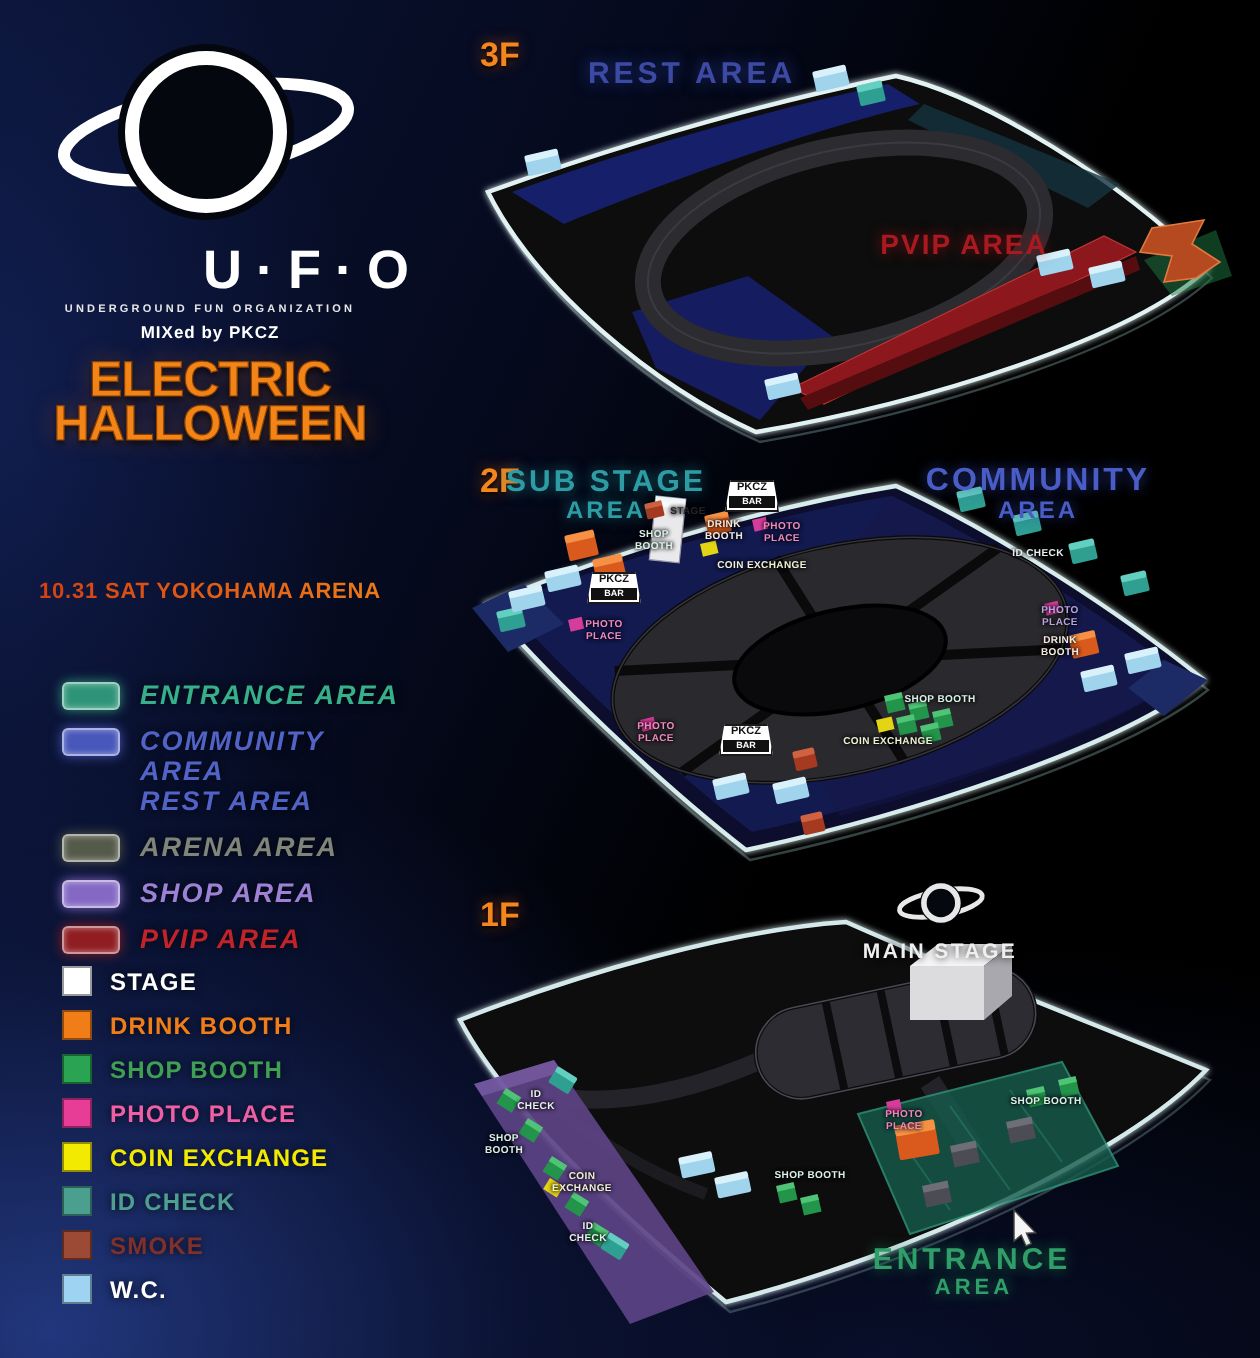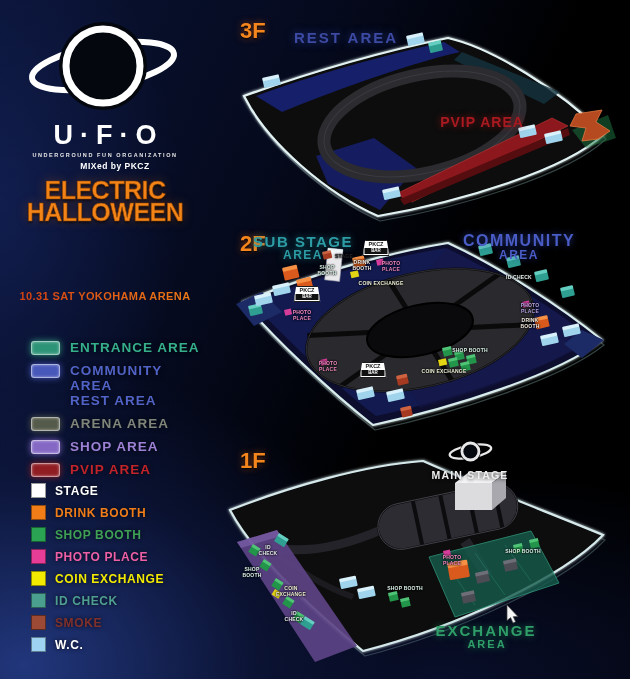--- a/index.html
+++ b/index.html
@@ -9,49 +9,49 @@
     background:
       radial-gradient(ellipse 520px 420px at 4% 98%, rgba(38,62,140,.85) 0%, rgba(18,30,80,.45) 45%, rgba(0,0,0,0) 72%),
       radial-gradient(ellipse 300px 500px at 0% 30%, rgba(25,42,110,.5) 0%, rgba(0,0,0,0) 60%),
       radial-gradient(ellipse 700px 300px at 70% 100%, rgba(14,24,70,.6) 0%, rgba(0,0,0,0) 70%),
       linear-gradient(115deg,#0a1334 0%,#050a1e 35%,#000 62%);
   }
   .abs{position:absolute;}
   
   #sidebar{position:absolute;left:0;top:0;width:210px;height:679px;}
   .ufo-name{left:0;top:120px;width:210px;text-align:center;color:#fff;
-    font-size:27px;font-weight:bold;letter-spacing:7px;text-indent:7px;}
+    font-size:27px;font-weight:bold;letter-spacing:7px;text-indent:7px;padding-left:48px;}
   .ufo-org{left:0;top:152px;width:210px;text-align:center;color:#e6e6e6;
     font-size:5.5px;font-weight:bold;letter-spacing:1.6px;}
   .ufo-mixed{left:0;top:161px;width:210px;text-align:center;color:#fff;
-    font-size:8.5px;font-weight:bold;letter-spacing:.5px;margin-left:10px;}
+    font-size:8.5px;font-weight:bold;letter-spacing:.5px;}
   .event{left:0;width:210px;text-align:center;color:#f28418;font-weight:bold;
     letter-spacing:-.5px;-webkit-text-stroke:.6px #8a4000;
     text-shadow:0 2px 3px rgba(0,0,0,.65),0 0 12px rgba(240,120,20,.35);}
   .event.l1{top:176px;font-size:25px;}
   .event.l2{top:198px;font-size:25px;}
   .date-line{left:0;top:290px;width:210px;text-align:center;font-size:11px;font-weight:bold;
     letter-spacing:.4px;background:linear-gradient(90deg,#d23a10,#f08018);
     -webkit-background-clip:text;background-clip:text;color:transparent;}
   .areamap-row{left:0;top:301px;width:210px;display:flex;justify-content:center;align-items:center;gap:7px;}
   .areamap-title{color:#fff;font-size:23px;font-weight:bold;letter-spacing:.5px;
     text-shadow:0 0 8px rgba(150,180,255,.35);}
   
   #area-legend{left:31px;top:340px;width:175px;}
   .legend-row{display:flex;align-items:flex-start;margin-bottom:8px;}
   .area-swatch{flex:0 0 auto;width:27px;height:12px;border-radius:3px;margin-right:10px;margin-top:1px;
     border:1px solid rgba(255,255,255,.55);box-shadow:inset 0 0 3px rgba(255,255,255,.5);}
   .area-label{font-size:13.5px;font-weight:bold;letter-spacing:1px;line-height:15px;white-space:pre-line;
-    text-shadow:0 0 5px rgba(0,0,0,.8);}
+    text-shadow:0 0 5px rgba(0,0,0,.8);font-style:italic;}
   #booth-legend{left:31px;top:483px;width:175px;}
   .booth-row{display:flex;align-items:center;margin-bottom:7px;}
   .booth-swatch{flex:0 0 auto;width:13px;height:13px;margin-right:9px;border:1px solid rgba(0,0,0,.4);}
   .booth-label{font-size:12px;font-weight:bold;letter-spacing:.6px;text-shadow:0 0 4px rgba(0,0,0,.8);}
   
-  .floor-label{position:absolute;font-size:22px;font-weight:bold;color:#f5861e;
+  .floor-label{position:absolute;font-size:17px;font-weight:bold;color:#f5861e;
     text-shadow:0 1px 2px #000,0 0 7px rgba(240,100,20,.55);}
   .big-lbl{position:absolute;font-weight:bold;transform:translate(-50%,-50%);white-space:nowrap;}
   .micro{position:absolute;font-size:5px;line-height:5.6px;font-weight:bold;letter-spacing:.2px;
     text-align:center;transform:translate(-50%,-50%);white-space:pre-line;text-shadow:0 0 2px #000,0 0 2px #000;}
   .chip{position:absolute;width:25px;transform:translate(-50%,-50%);background:#fff;border:1px solid #1a1a1a;
     clip-path:polygon(10% 0,90% 0,100% 100%,0 100%);text-align:center;box-shadow:0 0 4px rgba(255,255,255,.4);}
   .chip .t{font-size:5.5px;font-weight:bold;color:#111;line-height:7px;}
   .chip .b{font-size:4.5px;font-weight:bold;color:#fff;background:#111;line-height:6px;margin:0 1px 1px;}
   #main-stage-block{position:absolute;left:470px;top:438px;transform:translateX(-50%);text-align:center;}
   #main-stage-block .ms-lbl{color:#efefef;font-size:10.5px;font-weight:bold;letter-spacing:1.2px;
@@ -312,21 +312,21 @@
     <div class="floor-label" style="left:240px;top:18px">3F</div>
     <div class="floor-label" style="left:240px;top:231px">2F</div>
     <div class="floor-label" style="left:240px;top:448px">1F</div>
 
     <div class="big-lbl" style="left:346px;top:37px;font-size:15px;letter-spacing:2px;color:#3d4aa3;text-shadow:0 0 8px rgba(40,60,150,.8)">REST AREA</div>
     <div class="big-lbl" style="left:482px;top:122px;font-size:14px;letter-spacing:1px;color:#a81a20;text-shadow:0 0 7px rgba(150,20,25,.8)">PVIP AREA</div>
     <div class="big-lbl" style="left:303px;top:241px;font-size:15px;letter-spacing:1.5px;color:#2d9da5;text-shadow:0 0 7px rgba(30,130,140,.8)">SUB STAGE</div>
     <div class="big-lbl" style="left:303px;top:255px;font-size:12px;letter-spacing:1.5px;color:#2d9da5;text-shadow:0 0 7px rgba(30,130,140,.8)">AREA</div>
     <div class="big-lbl" style="left:519px;top:241px;font-size:16px;letter-spacing:1.5px;color:#4a5cc5;text-shadow:0 0 7px rgba(50,70,170,.8)">COMMUNITY</div>
     <div class="big-lbl" style="left:519px;top:255px;font-size:12px;letter-spacing:1.5px;color:#4a5cc5;text-shadow:0 0 7px rgba(50,70,170,.8)">AREA</div>
-    <div class="big-lbl" style="left:486px;top:630px;font-size:15px;letter-spacing:2px;color:#2f9e68;text-shadow:0 0 7px rgba(30,130,80,.8)">EXCHANGE</div>
+    <div class="big-lbl" style="left:486px;top:630px;font-size:15px;letter-spacing:2px;color:#2f9e68;text-shadow:0 0 7px rgba(30,130,80,.8)">ENTRANCE</div>
     <div class="big-lbl" style="left:487px;top:644px;font-size:11px;letter-spacing:2px;color:#2f9e68;text-shadow:0 0 7px rgba(30,130,80,.8)">AREA</div>
 
     <div id="main-stage-block">
       <svg width="46" height="27" viewBox="0 0 46 27">
         <g transform="rotate(-10 23 13.5)">
             <ellipse cx="23" cy="13.5" rx="21" ry="6.2" fill="none" stroke="#e8e8e8" stroke-width="2.4"></ellipse>
           </g>
         <circle cx="23" cy="13.5" r="10.5" fill="#05080f"></circle>
         <circle cx="23" cy="13.5" r="8.5" fill="none" stroke="#e8e8e8" stroke-width="2.8"></circle>
       </svg>

